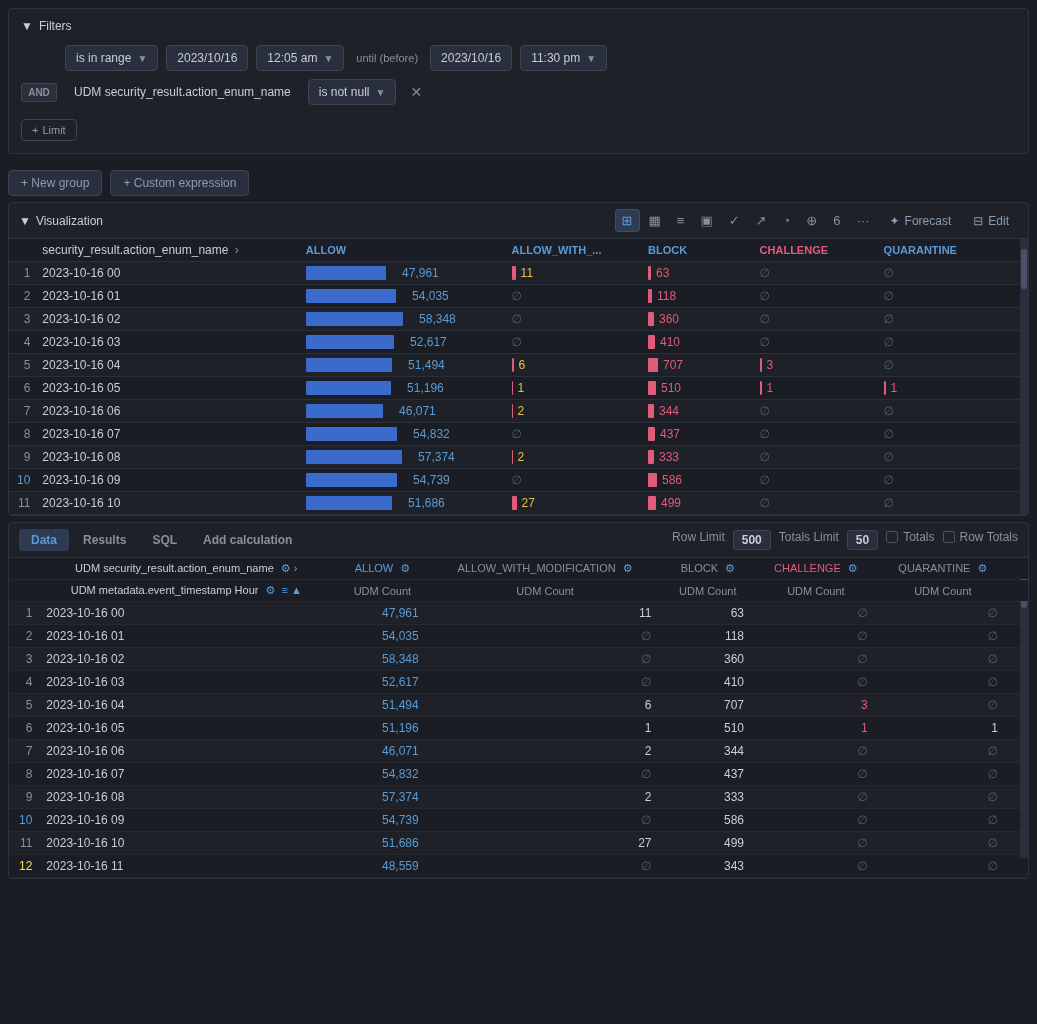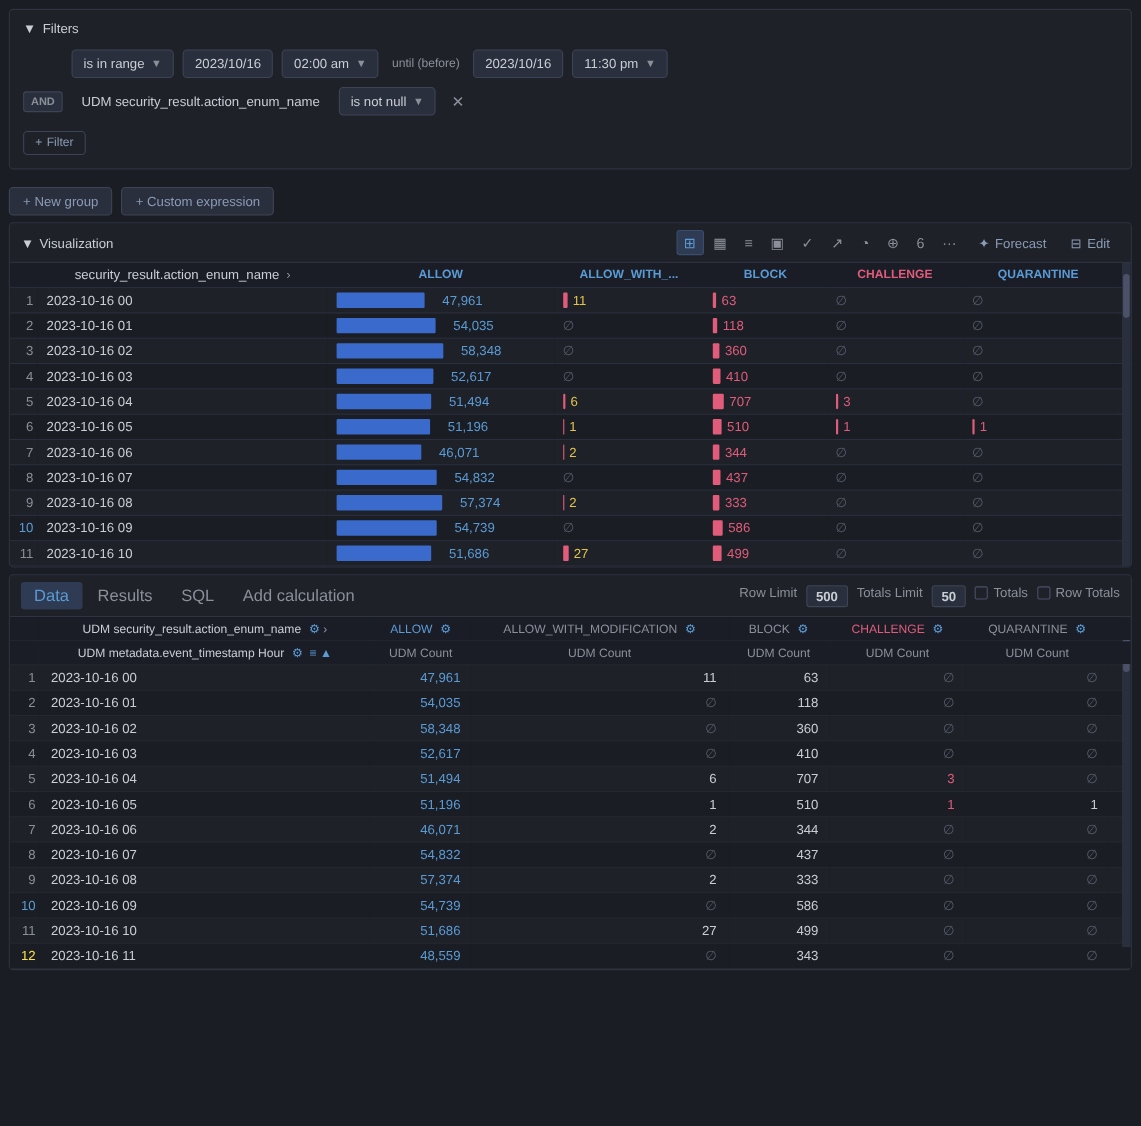--- a/index.html
+++ b/index.html
@@ -204,21 +204,21 @@
     }
     .data-table th, .data-table td {
       padding: 4px 8px;
       border-bottom: 1px solid #2a2f3d;
       white-space: nowrap;
     }
     .data-table th {
       background: #1a1d26;
       color: #8a8f99;
       font-weight: normal;
-      text-align: center;
+      text-align: left;
       position: relative;
     }
     .data-table th.col-header {
       color: #c9cdd4;
       font-weight: 600;
       font-size: 11px;
     }
     .data-table tr:nth-child(odd) td { background: #1e2128; }
     .data-table tr:nth-child(even) td { background: #1a1d23; }
 
@@ -273,24 +273,25 @@
       display: flex;
       align-items: center;
       padding: 6px 10px;
       border-bottom: 1px solid #2e3340;
       gap: 2px;
     }
     .bottom-tab {
       background: transparent;
       border: none;
       color: #8a8f99;
-      font-size: 15px;
+      font-size: 12px;
       padding: 4px 12px;
       cursor: pointer;
       border-radius: 3px;
+      font-weight: bold;
     }
     .bottom-tab.active {
       background: #2e3b52;
       color: #5b9bd5;
     }
     .row-limit {
       margin-left: auto;
       display: flex;
       align-items: flex-start;
       gap: 8px;
@@ -368,21 +369,21 @@
   <div class="filter-row">
     <div style="width:36px"></div>
     <div class="filter-select">
       <span>is in range</span>
       <span class="caret">▼</span>
     </div>
     <div class="date-input">
       <span>2023/10/16</span>
     </div>
     <div class="filter-select">
-      <span>02:00 am</span>
+      <span>12:05 am</span>
       <span class="caret">▼</span>
     </div>
     <div class="until-label">until (before)</div>
     <div class="date-input">
       <span>2023/10/16</span>
     </div>
     <div class="filter-select">
       <span>11:30 pm</span>
       <span class="caret">▼</span>
     </div>
@@ -395,21 +396,21 @@
     <div class="filter-select">
       <span>is not null</span>
       <span class="caret">▼</span>
     </div>
     <span class="x-btn">✕</span>
   </div>
 
   
   <button class="add-filter-btn">
     <span>+</span>
-    <span>Filter</span>
+    <span>Limit</span>
   </button>
 </div>
 
 <div class="bottom-actions">
   <button class="action-btn">
     <span>+ New group</span>
   </button>
   <button class="action-btn">
     <span>+ Custom expression</span>
   </button>

